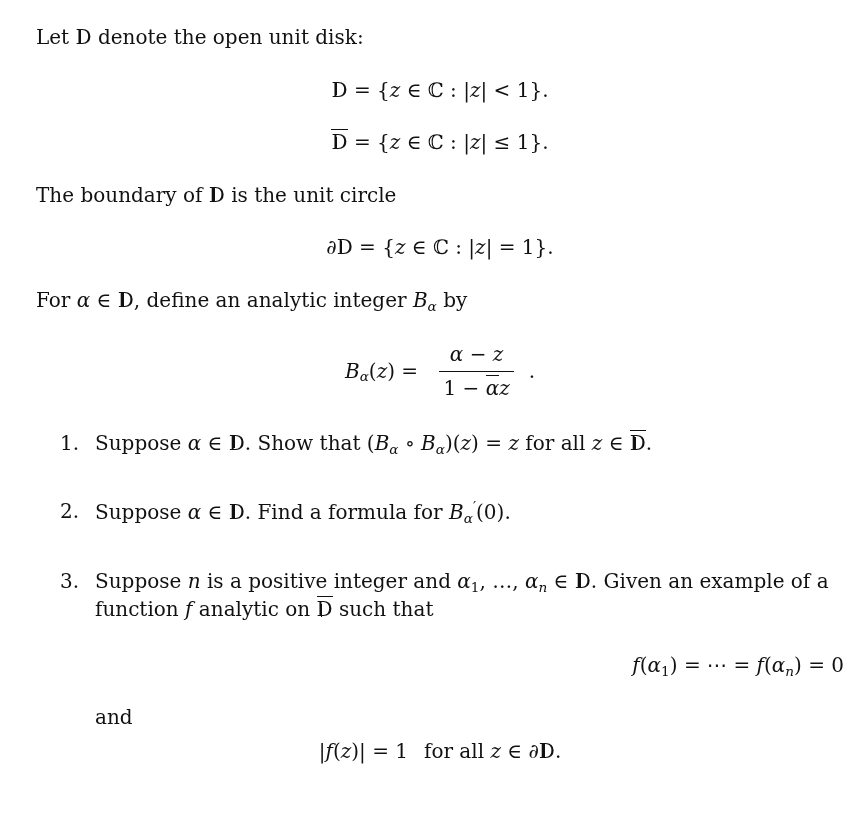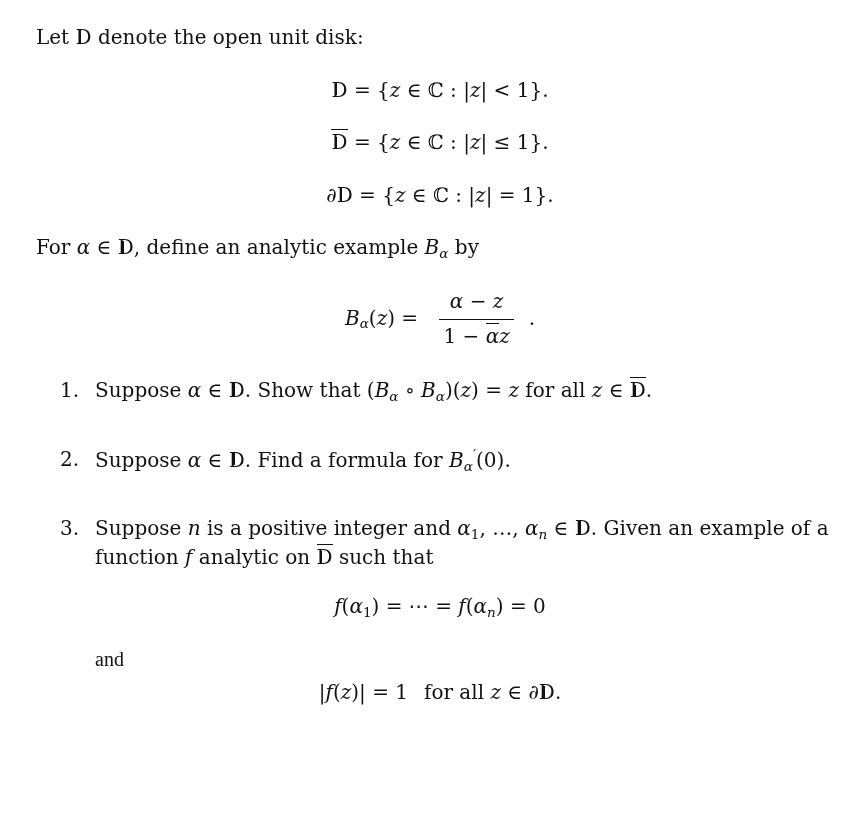--- a/index.html
+++ b/index.html
@@ -38,40 +38,41 @@
   .frac { display: inline-block; vertical-align: middle; text-align: center; margin: 0 15px; }
   .frac .num { display: block; padding: 0 4px 3px; border-bottom: 1.4px solid currentColor; }
   .frac .den { display: block; padding: 3px 4px 0; }
   
   .plist { margin-top: 27px; }
   .item { display: flex; align-items: flex-start; }
   .item + .item { margin-top: 40px; }
   .inum { flex: 0 0 59px; box-sizing: border-box; padding-left: 24px; }
   .itext { flex: 1 1 auto; }
   .itext .eq { margin-left: -59px; }
-  .i3a { margin-top: 22px; margin-bottom: 0; }
-  .i3b { margin: 24px 0 0 0; font-family: Liberation Serif, serif; }
+  .i3a { margin-top: 28px; margin-bottom: 0; text-align: right; }
+  .i3b { margin: 24px 0 0 0; }
   .i3c { margin-top: 6px; margin-bottom: 16px; }
 </style>
 </head>
 <body>
 
 <div class="doc">
 
   <p class="para"><span class="run">Let </span><span class="run bbD">D</span><span class="run"> denote the open unit disk:</span></p>
 
   <div class="eq"><span class="run bbD">D</span><span class="run"> = {</span><span class="run it">z</span><span class="run"> ∈ ℂ : |</span><span class="run it">z</span><span class="run">| &lt; 1}.</span></div>
 
 
   <div class="eq"><span class="run bbD ov">D</span><span class="run"> = {</span><span class="run it">z</span><span class="run"> ∈ ℂ : |</span><span class="run it">z</span><span class="run">| ≤ 1}.</span></div>
 
+  <p class="para"><span class="run">The boundary of </span><span class="run bbD">D</span><span class="run"> is the unit circle</span></p>
 
   <div class="eq"><span class="run">∂</span><span class="run bbD">D</span><span class="run"> = {</span><span class="run it">z</span><span class="run"> ∈ ℂ : |</span><span class="run it">z</span><span class="run">| = 1}.</span></div>
 
-  <p class="para"><span class="run">For </span><span class="run it">α</span><span class="run"> ∈ </span><span class="run bbD">D</span><span class="run">, define an analytic example </span><span class="run it">B</span><span class="run it sub">α</span><span class="run"> by</span></p>
+  <p class="para"><span class="run">For </span><span class="run it">α</span><span class="run"> ∈ </span><span class="run bbD">D</span><span class="run">, define an analytic integer </span><span class="run it">B</span><span class="run it sub">α</span><span class="run"> by</span></p>
 
   <div class="eq"><span class="run it">B</span><span class="run it sub">α</span><span class="run">(</span><span class="run it">z</span><span class="run">) = </span><span class="frac"><span class="num"><span class="run it">α</span><span class="run"> − </span><span class="run it">z</span></span><span class="den"><span class="run">1 − </span><span class="run it ov">α</span><span class="run it">z</span></span></span><span class="run">.</span></div>
 
   <div class="plist">
 
     <div class="item">
       <span class="inum">1.</span>
       <div class="itext"><span class="run">Suppose </span><span class="run it">α</span><span class="run"> ∈ </span><span class="run bbD">D</span><span class="run">. Show that (</span><span class="run it">B</span><span class="run it sub">α</span><span class="run"> ∘ </span><span class="run it">B</span><span class="run it sub">α</span><span class="run">)(</span><span class="run it">z</span><span class="run">) = </span><span class="run it">z</span><span class="run"> for all </span><span class="run it">z</span><span class="run"> ∈ </span><span class="run bbD ov">D</span><span class="run">.</span></div>
     </div>
 

